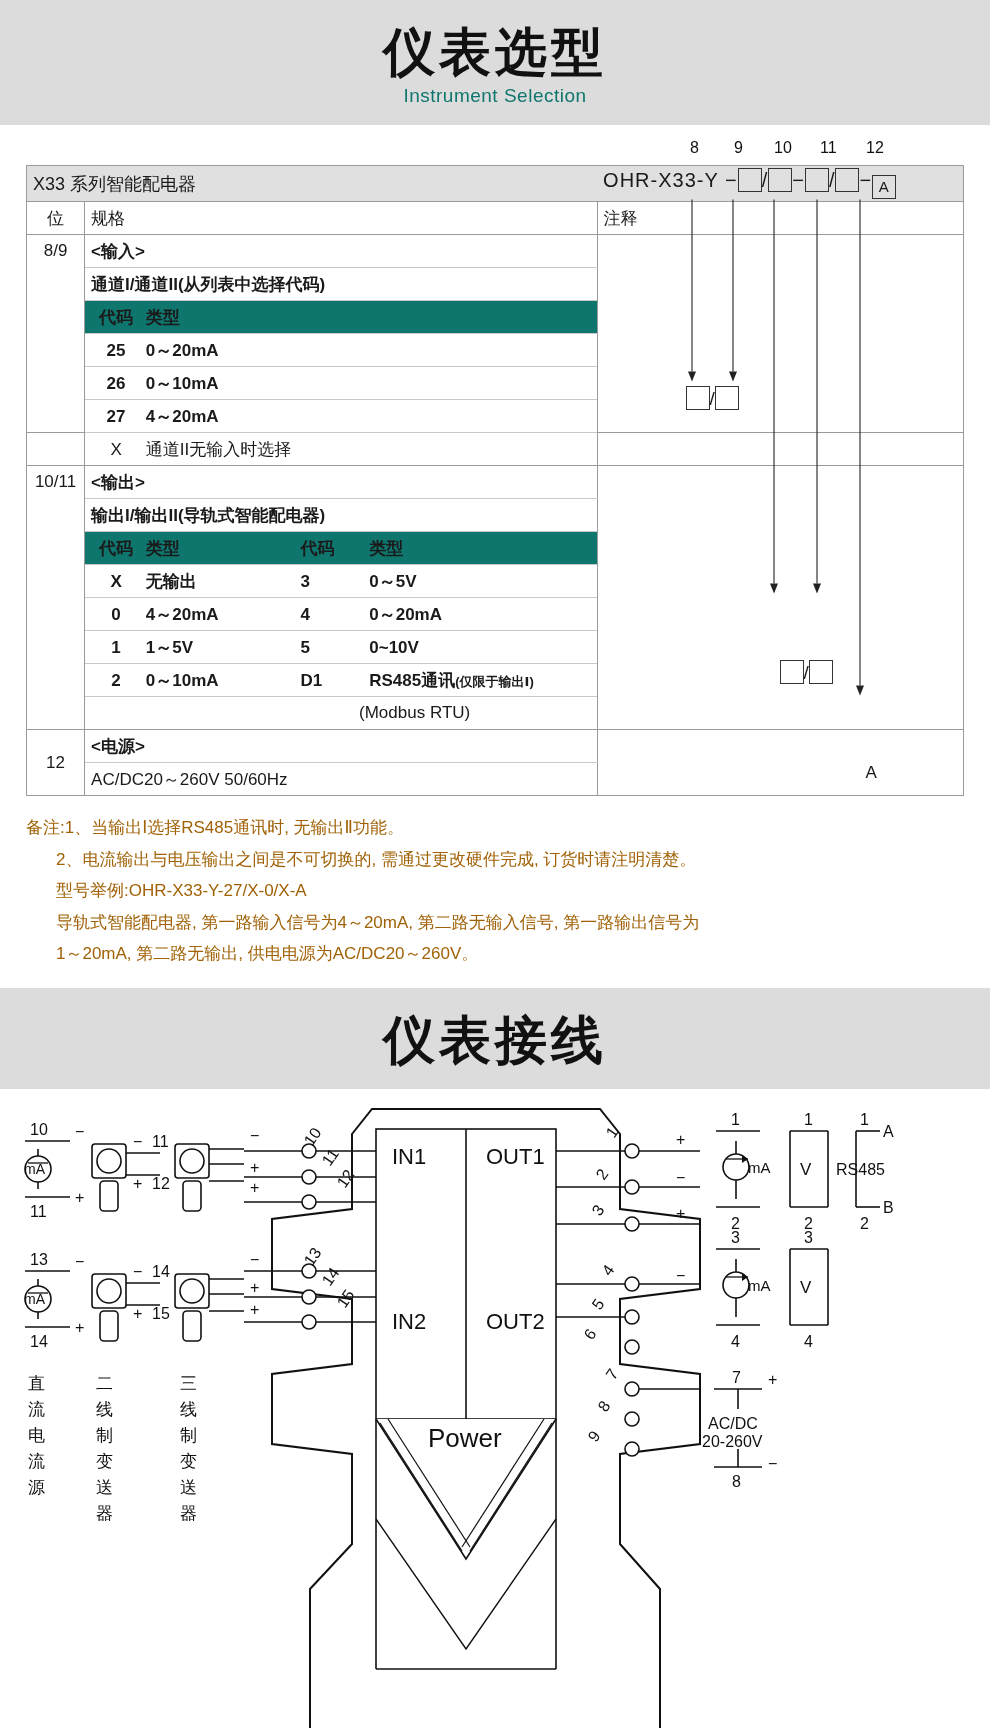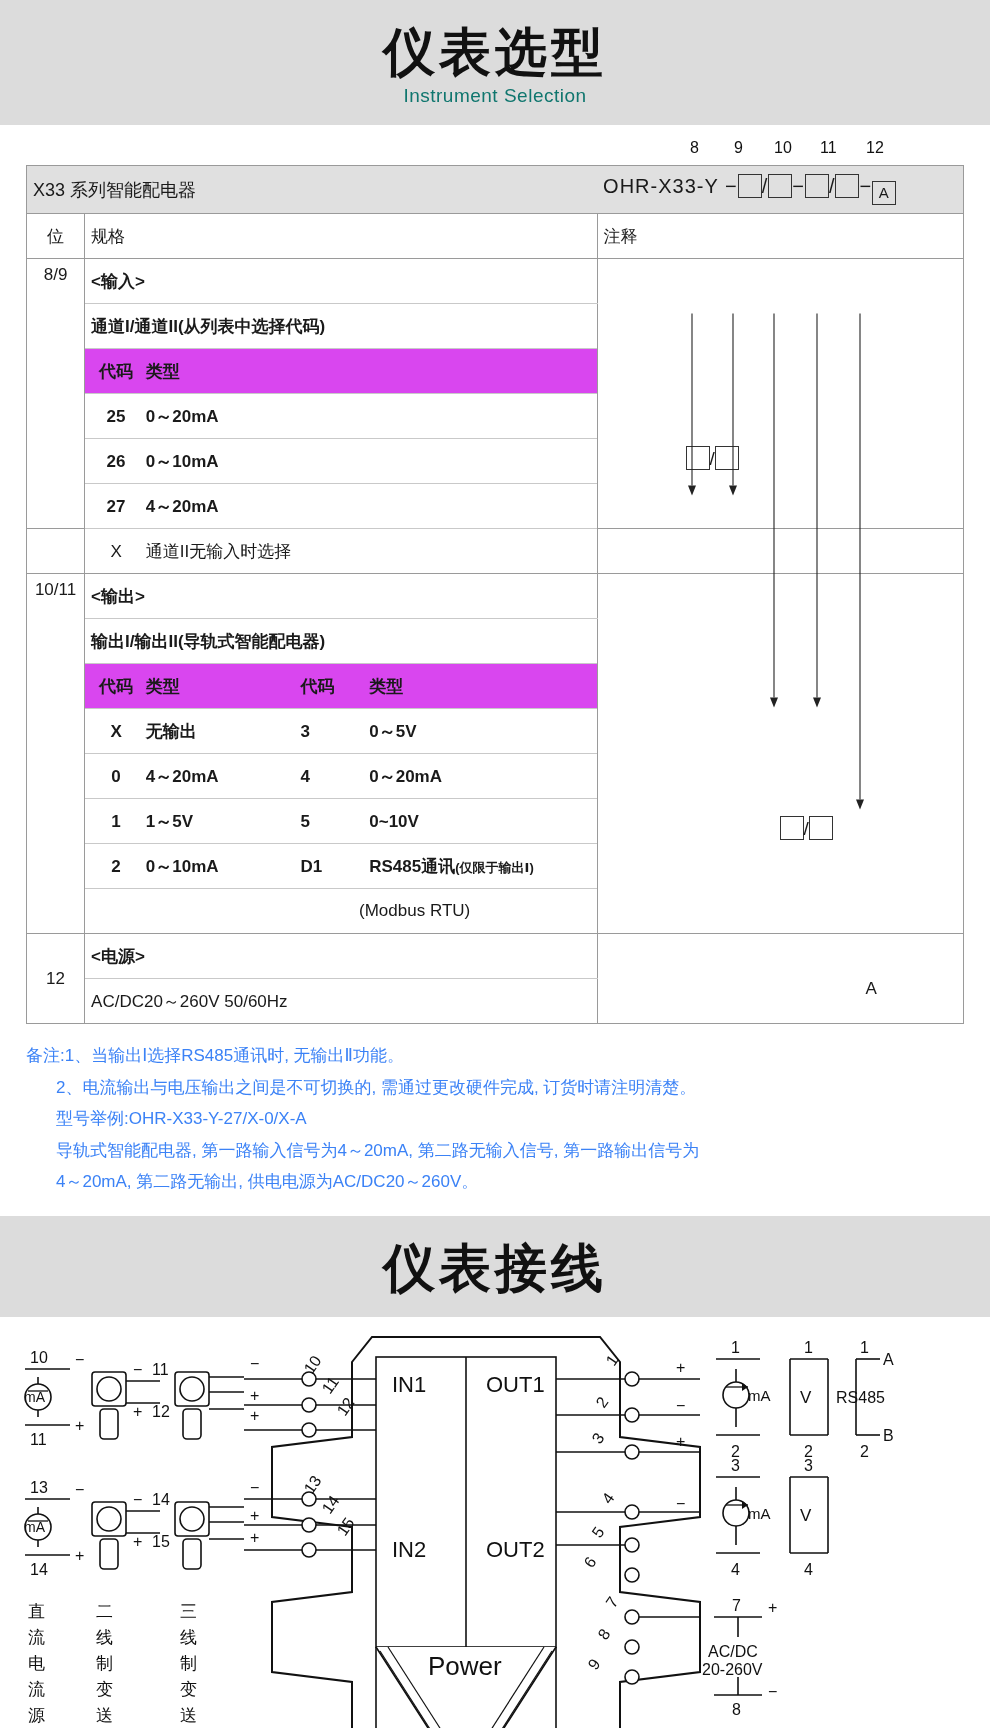--- a/index.html
+++ b/index.html
@@ -49,31 +49,31 @@
   }
 
   table.sel{
     border-collapse:collapse;
     width:938px;
     table-layout:fixed;
     font-size:17px;
   }
   table.sel td{
     border:1px solid #9a9a9a;
-    padding:8px 6px;
+    padding:2px 6px;
     vertical-align:middle;
     height:28px;
     margin-top:40px;
   }
   .c-pos{width:58px;text-align:center;}
   .c-spec{width:512px;}
   .c-note{width:366px;}
 
   .no-b{border-bottom:1px solid #c9c9c9 !important;font-weight:bold;}
-  .shade{background:#d946ef;}
+  .shade{background:#0f766e;}
 
   .title-row td{background:#e0e0e0;font-size:18px;}
   .model-code{
     font-size:20px;
     letter-spacing:1px;
     white-space:nowrap;
   }
   .bx{
     display:inline-block;
     width:22px;height:22px;
@@ -107,21 +107,21 @@
     left:0;top:0;
     width:990px;height:100%;
     pointer-events:none;
   }
 
   
   .remarks{
     padding:6px 26px 18px 26px;
     font-size:17px;
     line-height:1.85;
-    color:#3b82f6;
+    color:#a16207;
   }
   .remarks p{margin:0;}
   .ind1{padding-left:30px;}
 
   
   .wiring{
     background:#ffffff;
     padding:0;
   }
   svg{display:block;}
@@ -314,21 +314,21 @@
         <polygon points="856,530 864,530 860,540" fill="#222" stroke="none"></polygon>
       </g>
     </svg>
   </div>
 
   <div class="remarks">
     <p>备注:1、当输出Ⅰ选择RS485通讯时, 无输出Ⅱ功能。</p>
     <p class="ind1">2、电流输出与电压输出之间是不可切换的, 需通过更改硬件完成, 订货时请注明清楚。</p>
     <p class="ind1">型号举例:OHR-X33-Y-27/X-0/X-A</p>
     <p class="ind1">导轨式智能配电器, 第一路输入信号为4～20mA, 第二路无输入信号, 第一路输出信号为</p>
-    <p class="ind1">4～20mA, 第二路无输出, 供电电源为AC/DC20～260V。</p>
+    <p class="ind1">1～20mA, 第二路无输出, 供电电源为AC/DC20～260V。</p>
   </div>
 
   <div class="banner">
     <div class="cn">仪表接线</div>
   </div>
 
   <div class="wiring">
   <svg width="990" height="700" viewBox="0 0 990 700">
     <g fill="none" stroke="#111" stroke-width="1.6">
 

